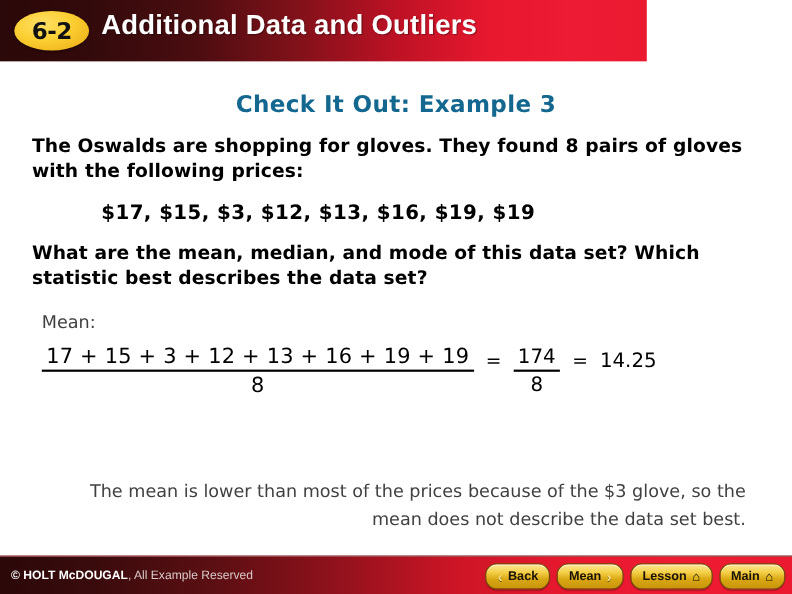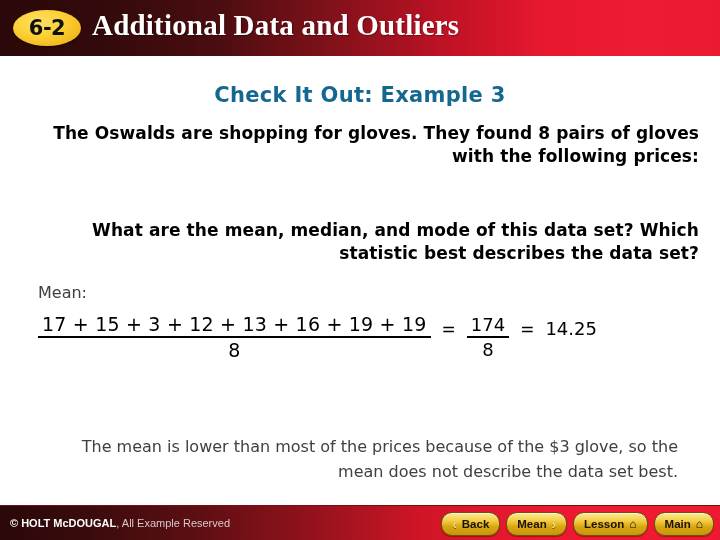--- a/index.html
+++ b/index.html
@@ -13,21 +13,21 @@
     font-family: "Liberation Sans", sans-serif;
     overflow: hidden;
     position: relative;
   }
 
   
   #header {
     position: absolute;
     left: 0;
     top: 0;
-    width: 720px;
+    width: 588px;
     height: 56px;
     background: linear-gradient(to right,
         #2b0809 0%,
         #330a0b 14%,
         #4a0d10 30%,
         #7d1119 45%,
         #c01225 62%,
         #e8182f 76%,
         #ed1b33 88%,
         #ec1a31 100%);
@@ -51,23 +51,23 @@
     font-weight: bold;
     font-size: 21px;
     color: #111111;
     letter-spacing: -0.5px;
     line-height: 1;
   }
   #header-title {
     position: absolute;
     left: 92px;
     top: 9px;
-    font-family: Liberation Serif, serif;
-    font-weight: bold;
-    font-size: 29px;
+    font-family: Liberation Sans, sans-serif;
+    font-weight: bold;
+    font-size: 25px;
     color: #ffffff;
     letter-spacing: 0.2px;
     white-space: nowrap;
     text-shadow: 1px 1px 1px rgba(0,0,0,0.35);
   }
 
   
   #slide {
     position: absolute;
     left: 0;
@@ -91,21 +91,20 @@
   }
 
   .body-bold {
     position: absolute;
     font-family: "DejaVu Sans", sans-serif;
     font-weight: bold;
     font-size: 17px;
     color: #000000;
     line-height: 23px;
     letter-spacing: 0.1px;
-    text-align: right;
   }
 
   #prompt-1 {
     left: 29px;
     top: 66px;
     width: 670px;
   }
   #price-list {
     left: 92px;
     top: 126px;
@@ -269,20 +268,21 @@
   </div>
   <div id="header-title">Additional Data and Outliers</div>
 </div>
 
 <div id="slide">
 
   <div id="example-title">Check It Out: Example 3</div>
 
   <div class="body-bold" id="prompt-1">The Oswalds are shopping for gloves. They found 8 pairs of gloves with the following prices:</div>
 
+  <div class="body-bold" id="price-list">$17, $15, $3, $12, $13, $16, $19, $19</div>
 
   <div class="body-bold" id="prompt-2">What are the mean, median, and mode of this data set? Which statistic best describes the data set?</div>
 
   <div class="body-plain" id="mean-label">Mean:</div>
 
   <div id="equation">
     <span class="fraction" id="frac-sum">
       <span class="numer">17 + 15 + 3 + 12 + 13 + 16 + 19 + 19</span>
       <span class="bar"></span>
       <span class="denom">8</span>

